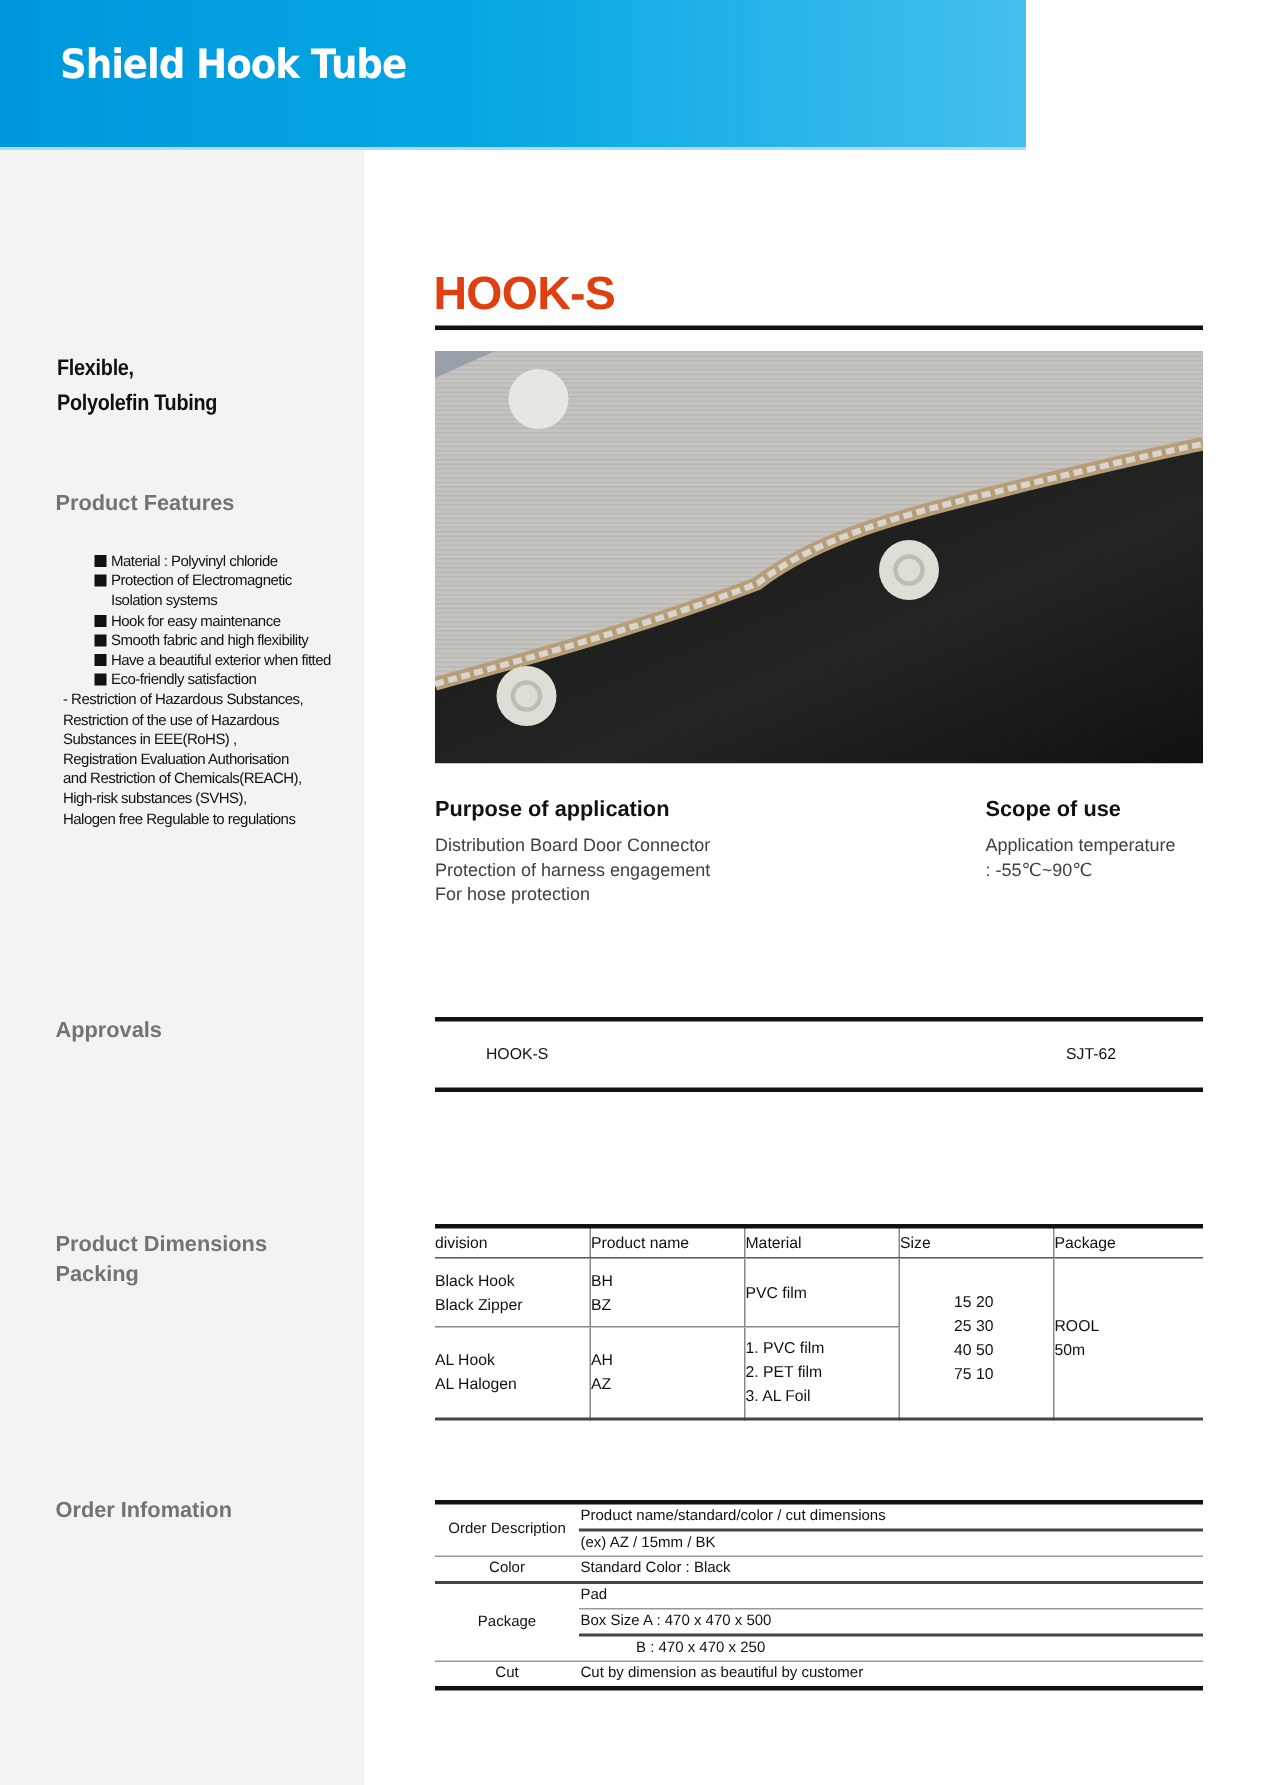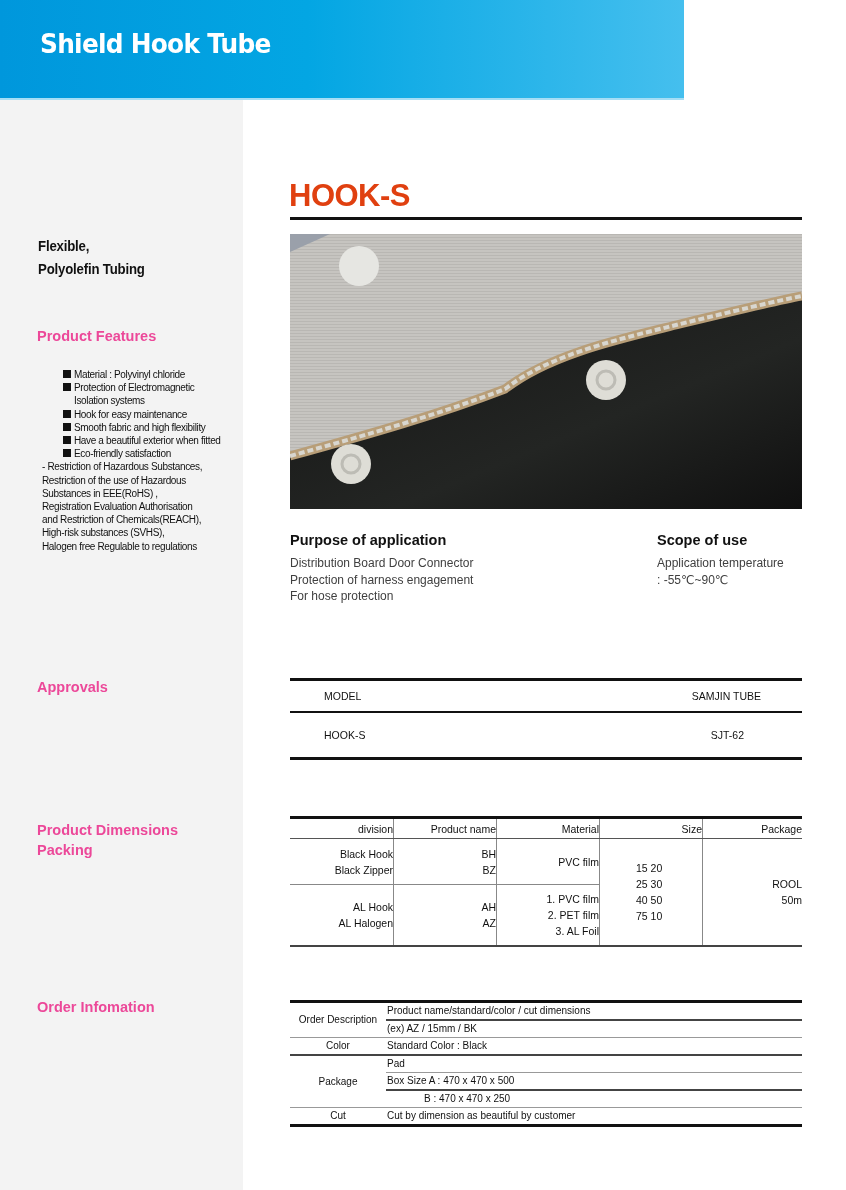--- a/index.html
+++ b/index.html
@@ -18,21 +18,21 @@
     position: absolute; left: 40px; top: 28px;
     font-family: "DejaVu Sans", sans-serif; font-weight: bold;
     font-size: 27px; color: #fff; letter-spacing: -0.8px;
     transform: scaleX(0.92); transform-origin: left;
   }
   .sidebar {
     position: absolute; left: 0; top: 100px; width: 243px; height: 1090px;
     background: #f3f3f3;
   }
   .side-h {
-    position: absolute; left: 37px; font-weight: bold; font-size: 14.5px; color: #ec4899;
+    position: absolute; left: 37px; font-weight: bold; font-size: 14.5px; color: #737373;
   }
   .side-sub {
     position: absolute; left: 38px; top: 234px; font-weight: bold; font-size: 15px;
     line-height: 23px; transform: scaleX(0.88); transform-origin: left; letter-spacing: -0.2px;
   }
   .features {
     position: absolute; left: 39px; top: 368px; width: 200px;
     font-size: 10px; line-height: 13.2px; letter-spacing: -0.35px; color: #111;
   }
   .feat { display: flex; align-items: flex-start; margin-left: 24px; }
@@ -57,21 +57,21 @@
   table { border-collapse: collapse; position: absolute; font-size: 10.5px; color: #111; }
 
   .appr { left: 290px; top: 678px; width: 512px; border-top: 3px solid #111; border-bottom: 3px solid #111; }
   .appr td { height: 30px; padding: 0; }
   .appr tr.head td { border-bottom: 2px solid #111; }
   .appr tr.row td { height: 44px; }
   .appr td.c1 { padding-left: 34px; }
   .appr td.c2 { text-align: right; padding-right: 41px; }
 
   .dims { left: 290px; top: 816px; width: 512px; border-top: 3px solid #111; border-bottom: 2px solid #444; }
-  .dims th, .dims td { border-left: 1px solid #888; text-align: right; padding: 0; font-weight: normal; }
+  .dims th, .dims td { border-left: 1px solid #888; text-align: left; padding: 0; font-weight: normal; }
   .dims th:first-child, .dims td.first { border-left: none; }
   .dims th { height: 19px; border-bottom: 1px solid #555; font-size: 10.5px; }
   .dims td { line-height: 16px; vertical-align: middle; }
   .dims tr.r1 td { height: 45px; }
   .dims tr.r2 td { height: 60px; }
   .dims tr.r1 td.bd { border-bottom: 1px solid #888; }
   .pre { white-space: pre-line; }
 
   .order { left: 290px; top: 1000px; width: 512px; border-top: 3px solid #111; border-bottom: 3px solid #111; font-size: 10px; }
   .order td { padding: 0; height: 16px; line-height: 16px; }
@@ -167,24 +167,20 @@
 <div class="sec-h" style="left:290px; top:532px">Purpose of application</div>
 <div class="sec-body" style="left:290px; top:555px">Distribution Board Door Connector
 Protection of harness engagement
 For hose protection</div>
 <div class="sec-h" style="left:657px; top:532px">Scope of use</div>
 <div class="sec-body" style="left:657px; top:555px">Application temperature
 : -55℃~90℃</div>
 
 <table class="appr">
   <tbody>
-      <tr class="head">
-    <td class="c1">MODEL</td>
-    <td class="c2">SAMJIN TUBE</td>
-  </tr>
   <tr class="row">
     <td class="c1">HOOK-S</td>
     <td class="c2" style="padding-right:58px">SJT-62</td>
   </tr>
 </tbody>
   </table>
 
 <table class="dims">
   <tbody>
       <tr>

